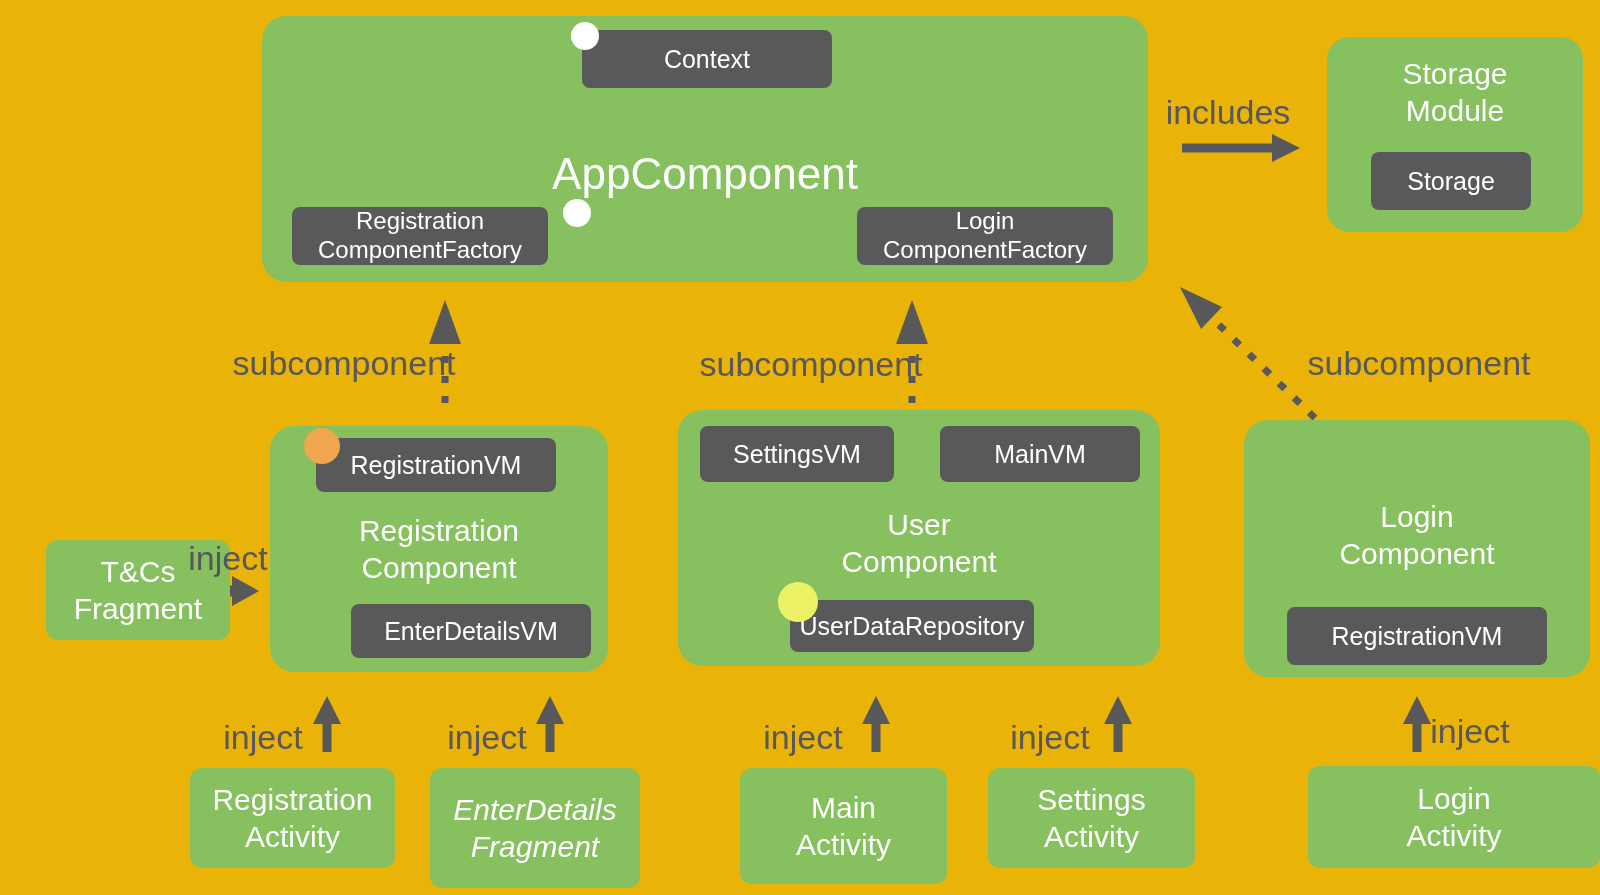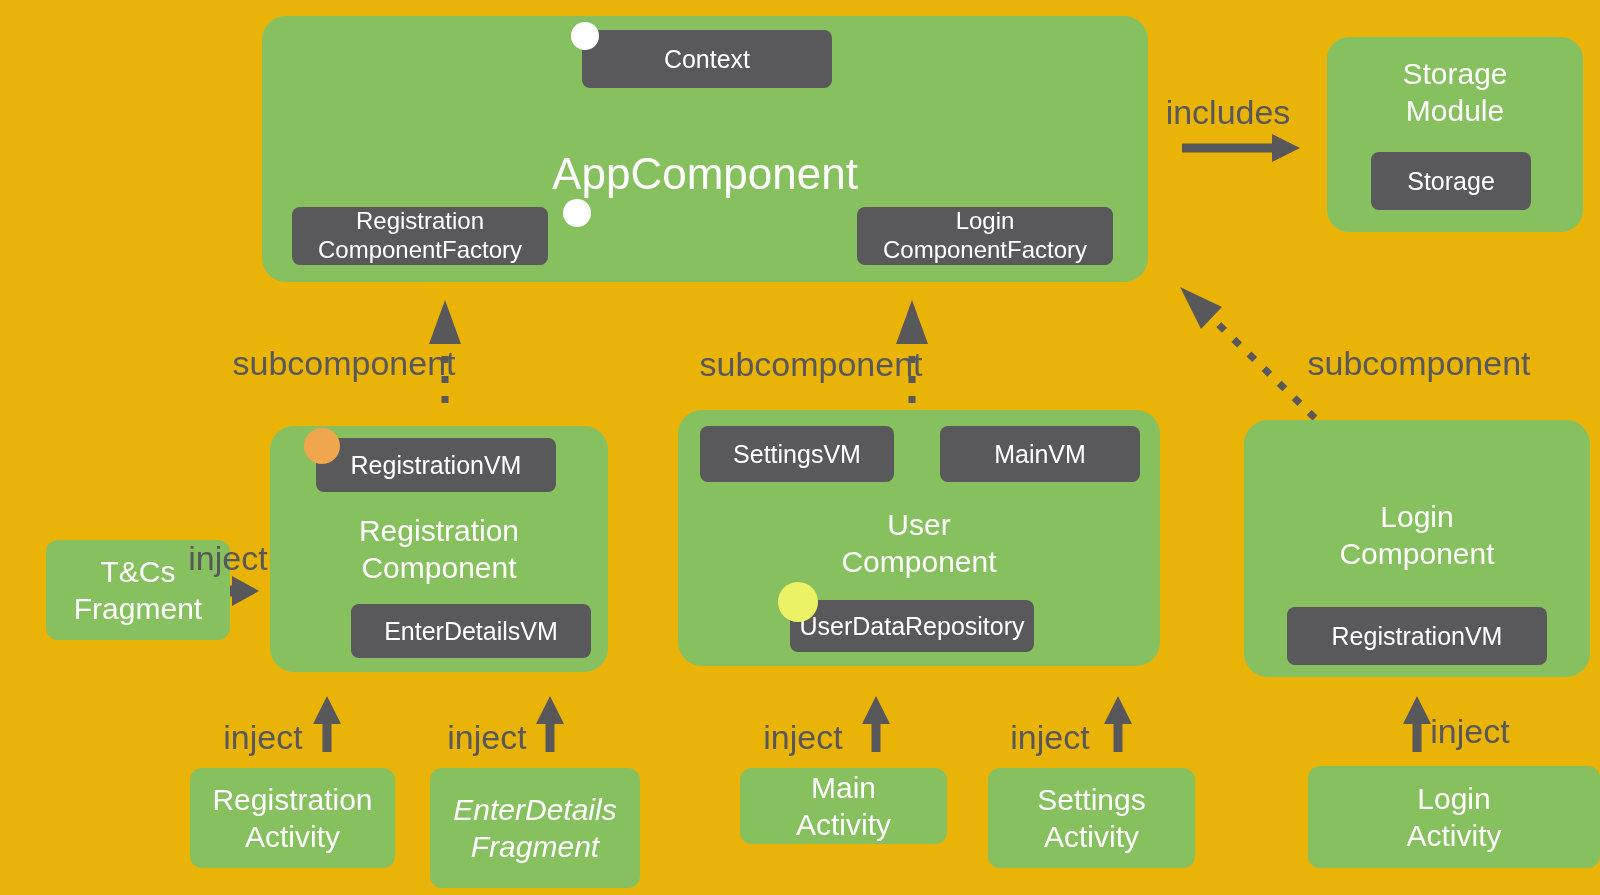--- a/index.html
+++ b/index.html
@@ -130,21 +130,21 @@
     <div class="chip" style="left:43px;top:187px;width:260px;height:58px;">RegistrationVM</div>
   </div>
 
   <div class="gbox" style="left:8px;top:540px;width:184px;height:100px;">T&amp;Cs
 Fragment</div>
 
   <div class="gbox" style="left:152px;top:768px;width:205px;height:100px;">Registration
 Activity</div>
   <div class="gbox" style="left:392px;top:768px;width:210px;height:120px;font-style:italic;">EnterDetails
 Fragment</div>
-  <div class="gbox" style="left:702px;top:768px;width:207px;height:76px;">Main
+  <div class="gbox" style="left:702px;top:768px;width:207px;height:116px;">Main
 Activity</div>
   <div class="gbox" style="left:950px;top:768px;width:207px;height:100px;">Settings
 Activity</div>
   <div class="gbox" style="left:1270px;top:766px;width:292px;height:102px;">Login
 Activity</div>
 
   <div class="glabel" style="left:1228px;top:112px;">includes</div>
   <div class="glabel" style="left:344px;top:363px;">subcomponent</div>
   <div class="glabel" style="left:811px;top:364px;">subcomponent</div>
   <div class="glabel" style="left:1419px;top:363px;">subcomponent</div>

